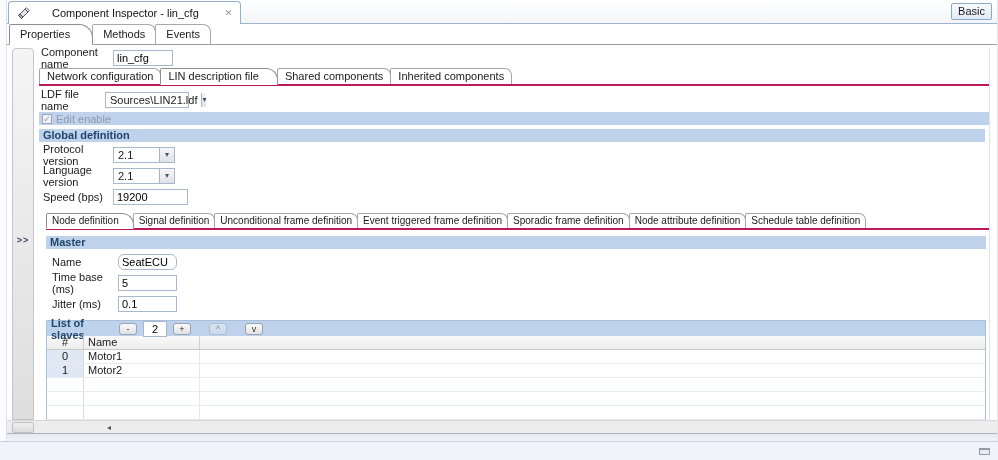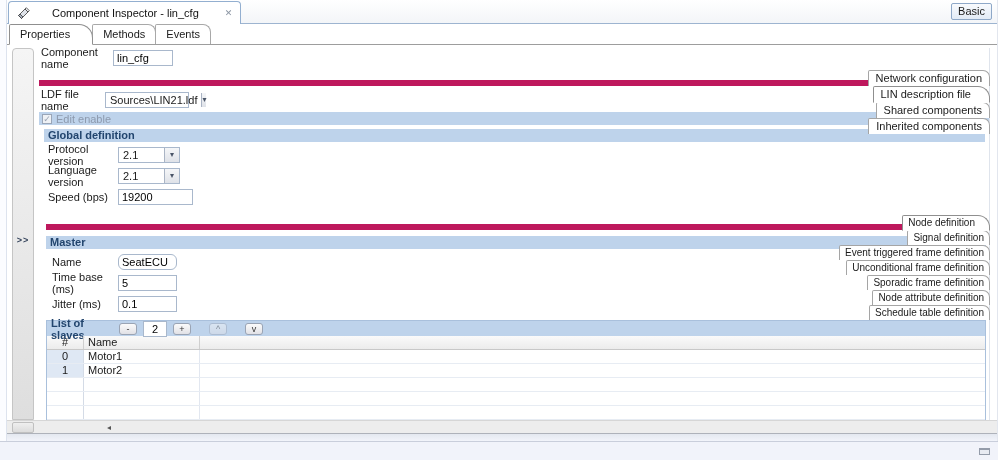--- a/index.html
+++ b/index.html
@@ -40,34 +40,34 @@
   .rightline { position:absolute; right:7px; top:3px; bottom:0; width:1px; background:#dfe4ec; }
 
   .form-row { display:flex; align-items:center; height:17px; margin-bottom:4px; }
   .form-row .lab { width:74px; padding-left:2px; }
   input.fld { height:16px; border:1px solid #a9b8cc; font-family:inherit; font-size:11px; padding:0 3px; color:#000; background:#fff; }
   .combo { display:flex; height:16px; border:1px solid #a9b8cc; background:#fff; }
   .combo .cval { padding:1px 4px 0; white-space:nowrap; }
   .combo .cbtn { width:15px; border-left:1px solid #aab4c4; background:linear-gradient(#f5f6f8,#dfe2e8); color:#4a5568; font-size:8px; text-align:center; line-height:14px; cursor:pointer; }
 
   
-  .itabs { height:16px; border-bottom:6px solid #be185d; display:flex; align-items:flex-end;flex-direction:column; }
+  .itabs { height:16px; border-bottom:2px solid #be185d; display:flex; align-items:flex-end; }
   .itab { padding:1px 7px 2px; border:1px solid #a5a5a5; border-bottom:none; border-radius:2px 7px 0 0; background:#fff; margin-right:-1px; white-space:nowrap; }
   .itab.active { border-color:#8f8f8f; border-radius:2px 12px 0 0; padding-right:18px; margin-bottom:-1px; border-bottom:1px solid #fff; z-index:2; position:relative; }
   .dtabs { font-size:10px; height:15px;align-items:flex-end; }
   .dtabs .itab { padding:1px 5px 2px; }
   .dtabs .itab.active { padding-right:14px; }
 
   
   .band { background:#bed3eb; height:13px; display:flex; align-items:center; padding-left:4px; color:#22456e; font-weight:bold; font-size:11px; line-height:13px; }
   .edit-band { height:13px; background:#bed3eb; display:flex; align-items:center; gap:4px; padding-left:3px; margin-top:3px; }
   .cb { width:10px; height:10px; border:1px solid #9aa6b8; background:#eef1f5; font-size:9px; line-height:9px; text-align:center; color:#98a2b2; }
   .cb-label { color:#8d9aae; }
 
-  .sect { margin-left:5px; margin-right:4px; }
+  .sect { margin-right:4px; }
   .sect .form-row { margin:4px 0 0 2px; }
   .sect .form-row .lab { width:72px; }
 
   .sect2 { margin-left:7px; margin-right:3px; }
   .sect2 .form-row { margin:4px 0 0 4px; }
   .sect2 .form-row .lab { width:68px; }
 
   
   .slaves { margin:8px 3px 0 7px; border:1px solid #a9c0dc; }
   .slaves-head { background:#bed3eb; height:15px; display:flex; align-items:center; padding-left:4px; gap:6px; }
@@ -188,22 +188,22 @@
           <span class="lab">Speed (bps)</span>
           <input class="fld" style="width: 75px;" readonly="" value="19200">
         </div>
       </div>
 
       <div class="spacer10"></div>
 
       <div class="itabs dtabs" style="margin-left:7px">
         <div class="itab active">Node definition</div>
         <div class="itab">Signal definition</div>
+        <div class="itab">Unconditional frame definition</div>
         <div class="itab">Event triggered frame definition</div>
-        <div class="itab">Unconditional frame definition</div>
         <div class="itab">Sporadic frame definition</div>
         <div class="itab">Node attribute definition</div>
         <div class="itab">Schedule table definition</div>
       </div>
 
       <div class="spacer6"></div>
 
       <div class="sect2">
         <div class="band">Master</div>
         <div class="form-row">

